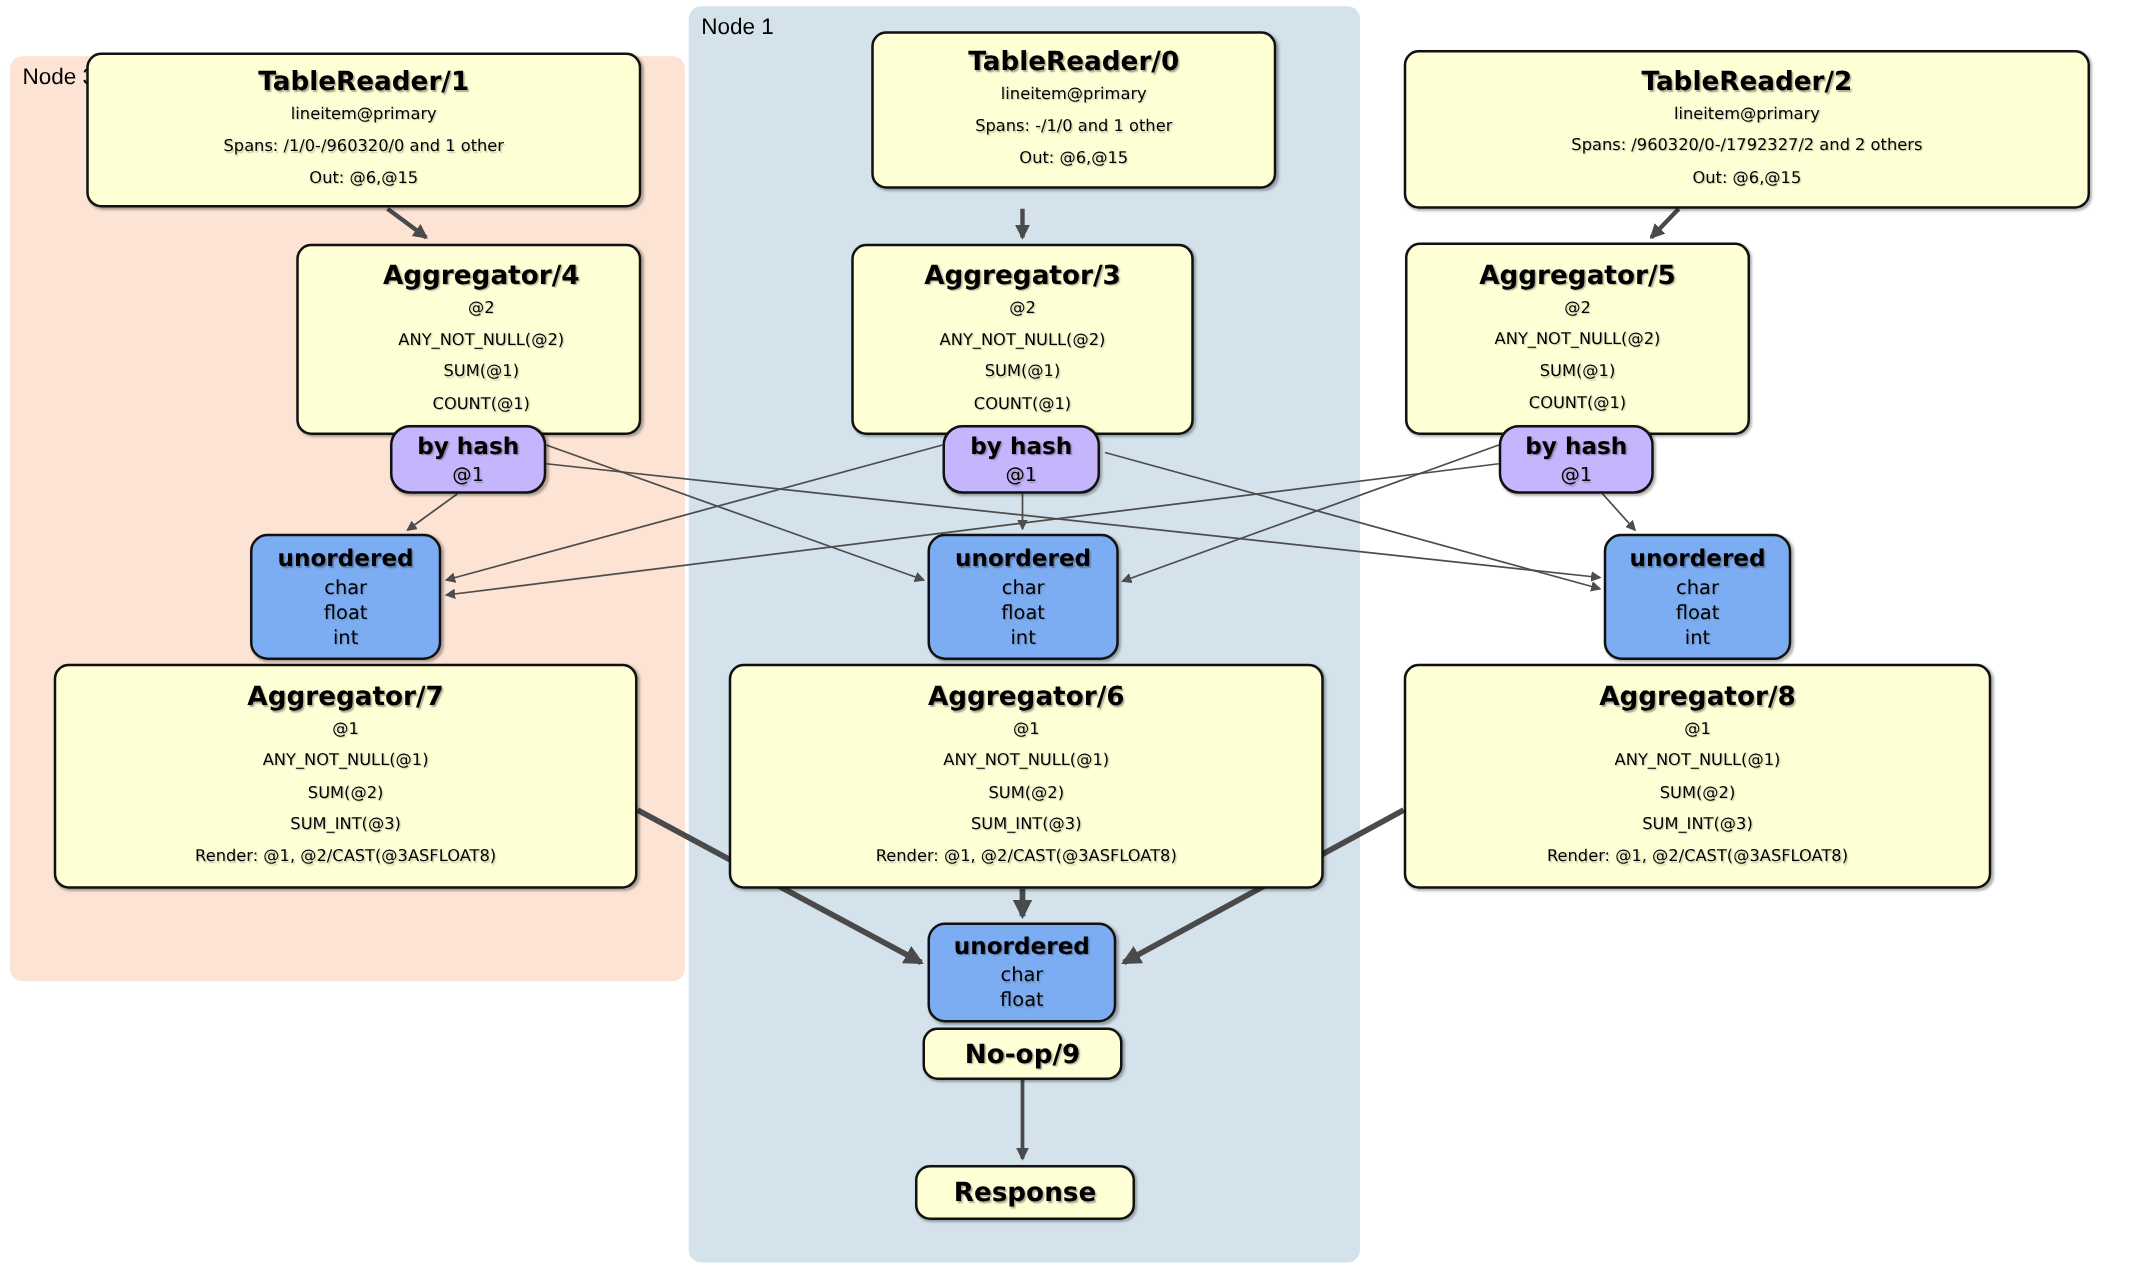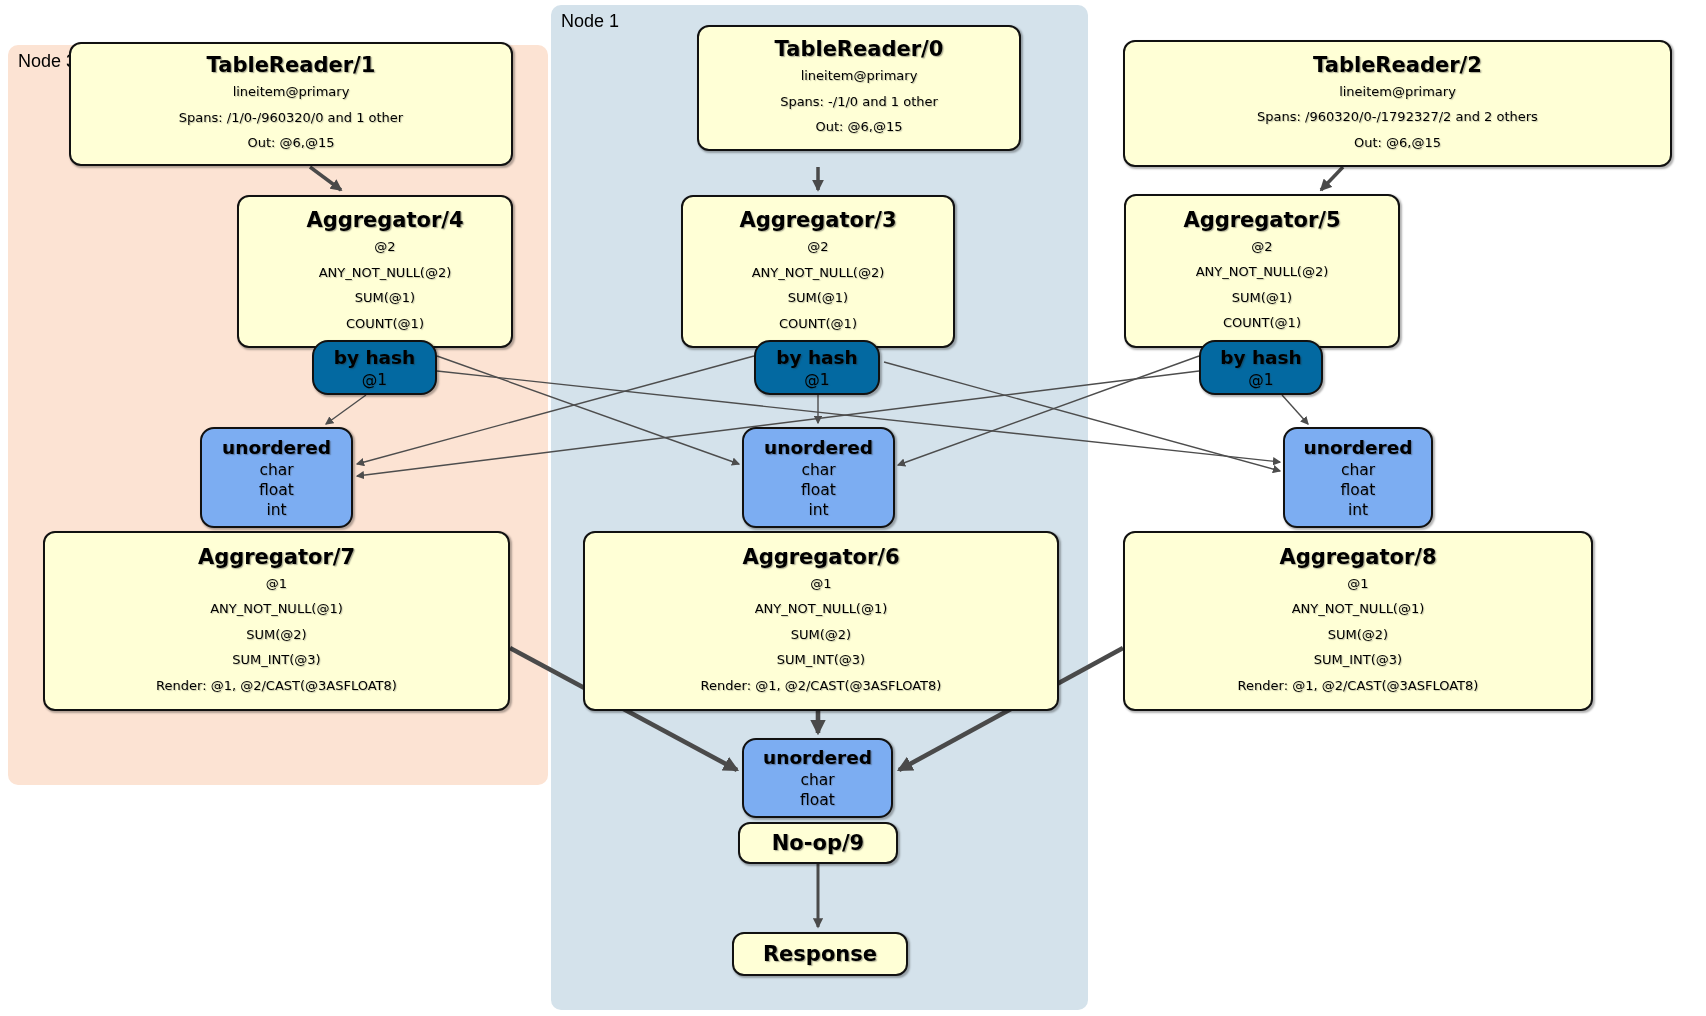--- a/index.html
+++ b/index.html
@@ -21,21 +21,21 @@
     text-align:center;box-shadow:1.5px 1.5px 2px rgba(0,0,0,0.30);
   }
   .node-box .title{
     font-weight:bold;white-space:nowrap;
     text-shadow:1.2px 1.2px 1.2px rgba(40,40,40,0.40);
   }
   .node-box .line{white-space:nowrap;text-shadow:1px 1px 1px rgba(60,60,60,0.28);}
   .kind-processor{background:#ffffd6;border-radius:12px;align-items:center;}
   .kind-processor .title{font-size:21px;line-height:27px;}
   .kind-processor .line{font-size:13px;line-height:25.5px;}
-  .kind-router{background:#0369a1;border-radius:16px;}
+  .kind-router{background:#c4b5fd;border-radius:16px;}
   .kind-sync{background:#7cadf2;border-radius:14px;}
   .kind-router .title,.kind-sync .title{font-size:18.5px;line-height:24px;}
   .kind-router .line,.kind-sync .line{font-size:15.5px;line-height:20px;}
 </style>
 </head>
 <body>
 
 <div id="canvas">
   <div class="region" style="left: 8px; top: 5px; width: 540px; height: 740px; background: rgb(252, 227, 211); margin-top: 40px;">
       <div class="region-label">Node 3</div>

